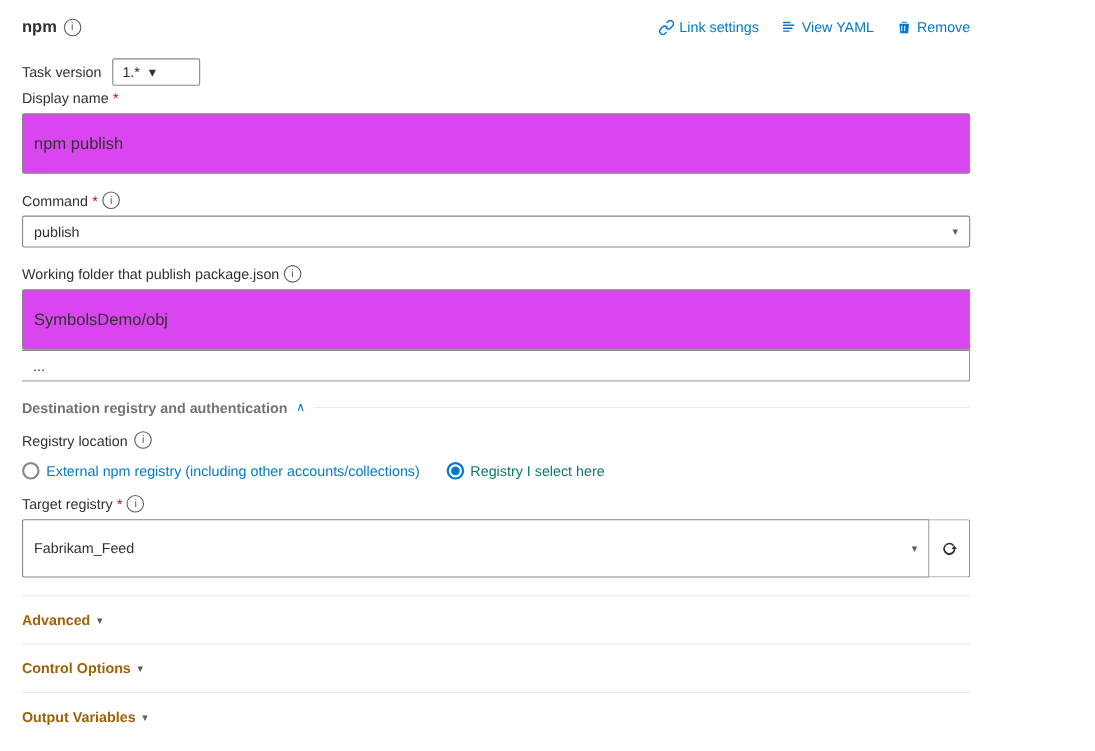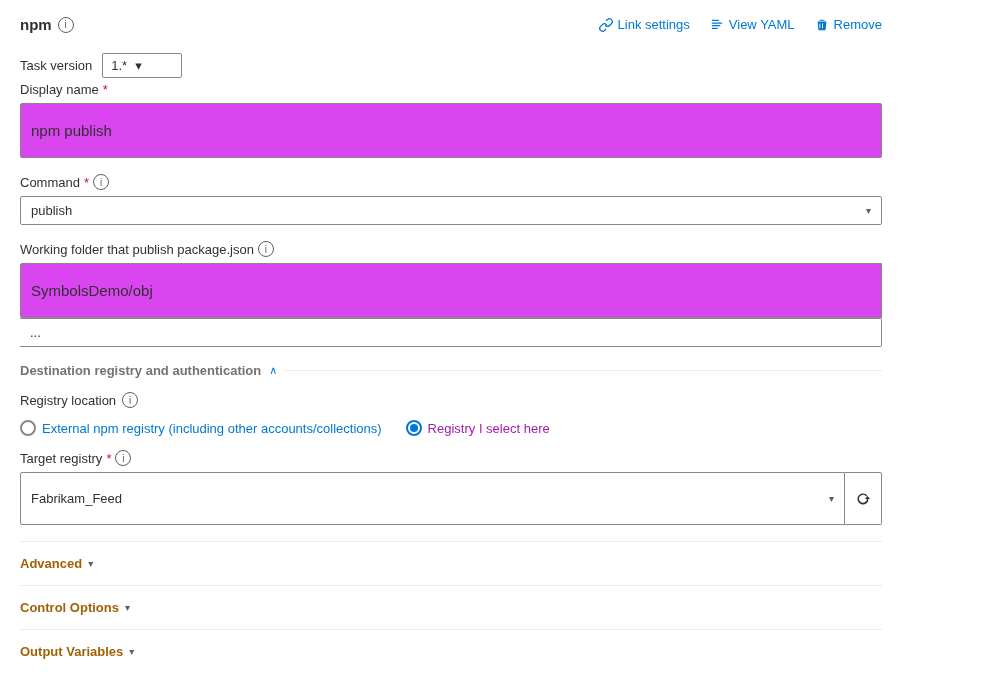--- a/index.html
+++ b/index.html
@@ -203,21 +203,21 @@
     }
     .radio-circle.selected::after {
       content: '';
       width: 8px;
       height: 8px;
       border-radius: 50%;
       background: #0078d4;
     }
     .radio-label {
       font-size: 13px;
-      color: #a21caf;
+      color: #0f766e;
     }
     .radio-label.external {
       color: #0078d4;
     }
     .registry-select {
       flex: 1;
       border: 1px solid #8a8886;
       border-radius: 2px 0 0 2px;
       padding: 18px 10px;
       font-size: 13px;

